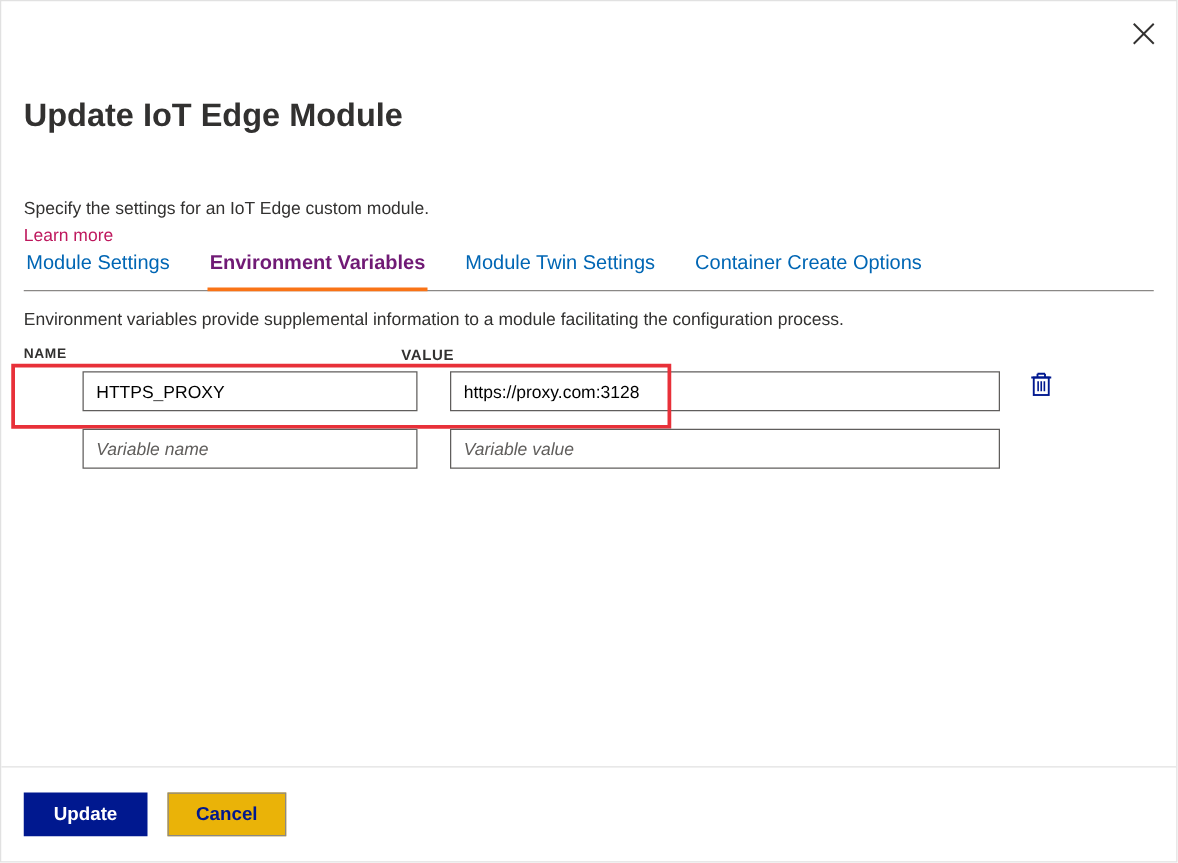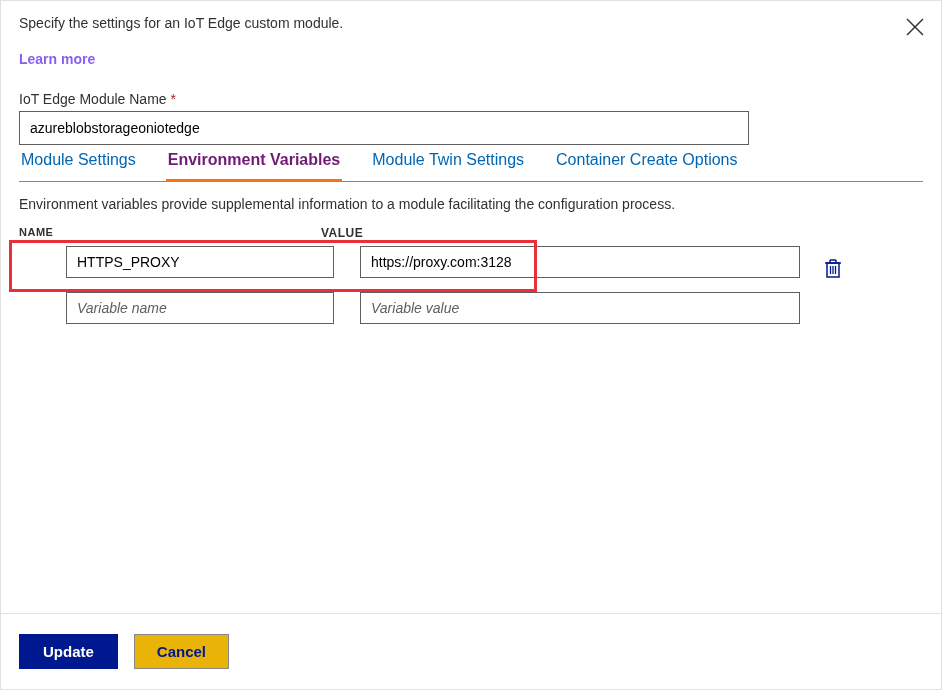--- a/index.html
+++ b/index.html
@@ -39,26 +39,25 @@
       font-size: 26px;
       font-weight: 600;
       margin-top: 62px;
       margin-bottom: 50px;
     }
     .subtitle {
       font-size: 14px;
       color: #323130;
     }
     .learn-more {
-      color: #8b5cf6;
+      color: #be185d;
       font-size: 14px;
       cursor: pointer;
       display: inline-block;
-      margin-top: 20px;
-      font-weight: bold;
+      margin-top: 6px;
     }
     .field-group {
       margin-top: 24px;
     }
     .field-label {
       font-size: 14px;
       color: #323130;
       margin-bottom: 4px;
       display: block;
     }
@@ -115,21 +114,21 @@
       font-weight: 700;
       letter-spacing: 0.5px;
     }
     .col-value-header {
       font-size: 12px;
       font-weight: 700;
       letter-spacing: 0.5px;
     }
     .env-row {
       display: flex;
-      align-items: flex-end;
+      align-items: flex-start;
       gap: 26px;
       position: relative;
       margin-bottom: 14px;
       padding-left: 47px;
     }
     .env-row.highlighted {
       position: relative;
     }
     .env-row.highlighted::before {
       content: "";
@@ -205,33 +204,27 @@
 <body>
 
 <div class="panel">
   <div class="close-btn">
     <svg width="18" height="18" viewBox="0 0 18 18">
       <line x1="1" y1="1" x2="17" y2="17" stroke="#323130" stroke-width="1.5"></line>
       <line x1="17" y1="1" x2="1" y2="17" stroke="#323130" stroke-width="1.5"></line>
     </svg>
   </div>
 
+  <h1 class="title">Update IoT Edge Module</h1>
 
   <div>
     <p class="subtitle">Specify the settings for an IoT Edge custom module.</p>
     <a class="learn-more">Learn more</a>
   </div>
 
-  <div class="field-group">
-    <label class="field-label">
-      <span>IoT Edge Module Name</span>
-      <span class="required">*</span>
-    </label>
-    <input class="module-name-input" type="text" value="azureblobstorageoniotedge" style="">
-  </div>
 
   <div class="tabs">
     <div class="tab">Module Settings</div>
     <div class="tab active">Environment Variables</div>
     <div class="tab">Module Twin Settings</div>
     <div class="tab">Container Create Options</div>
   </div>
 
   <div class="tab-content">
     <p class="tab-description">Environment variables provide supplemental information to a module facilitating the configuration process.</p>

